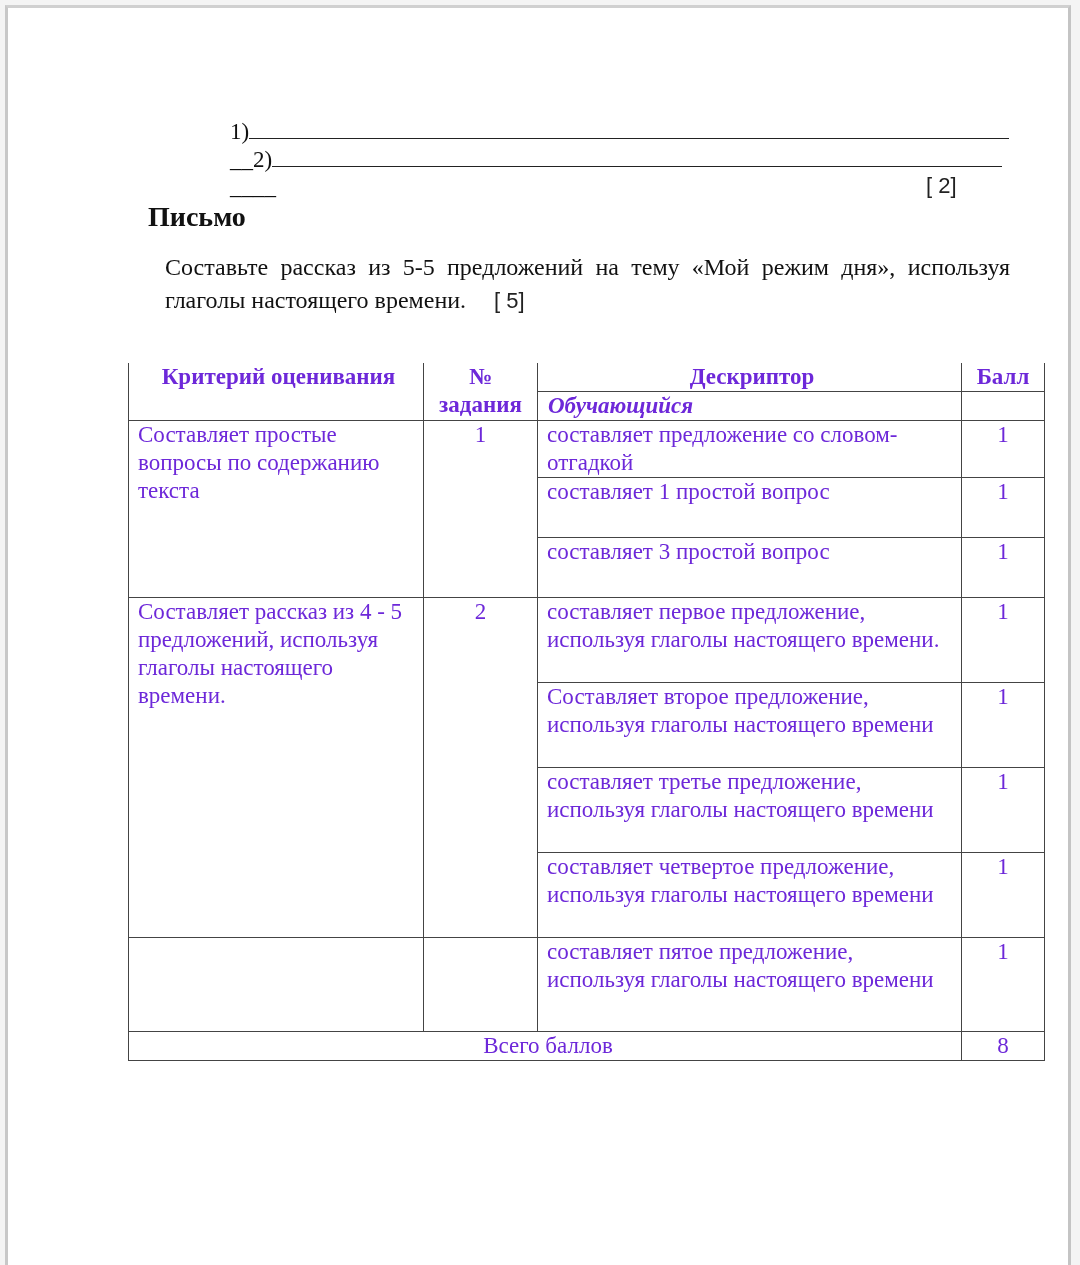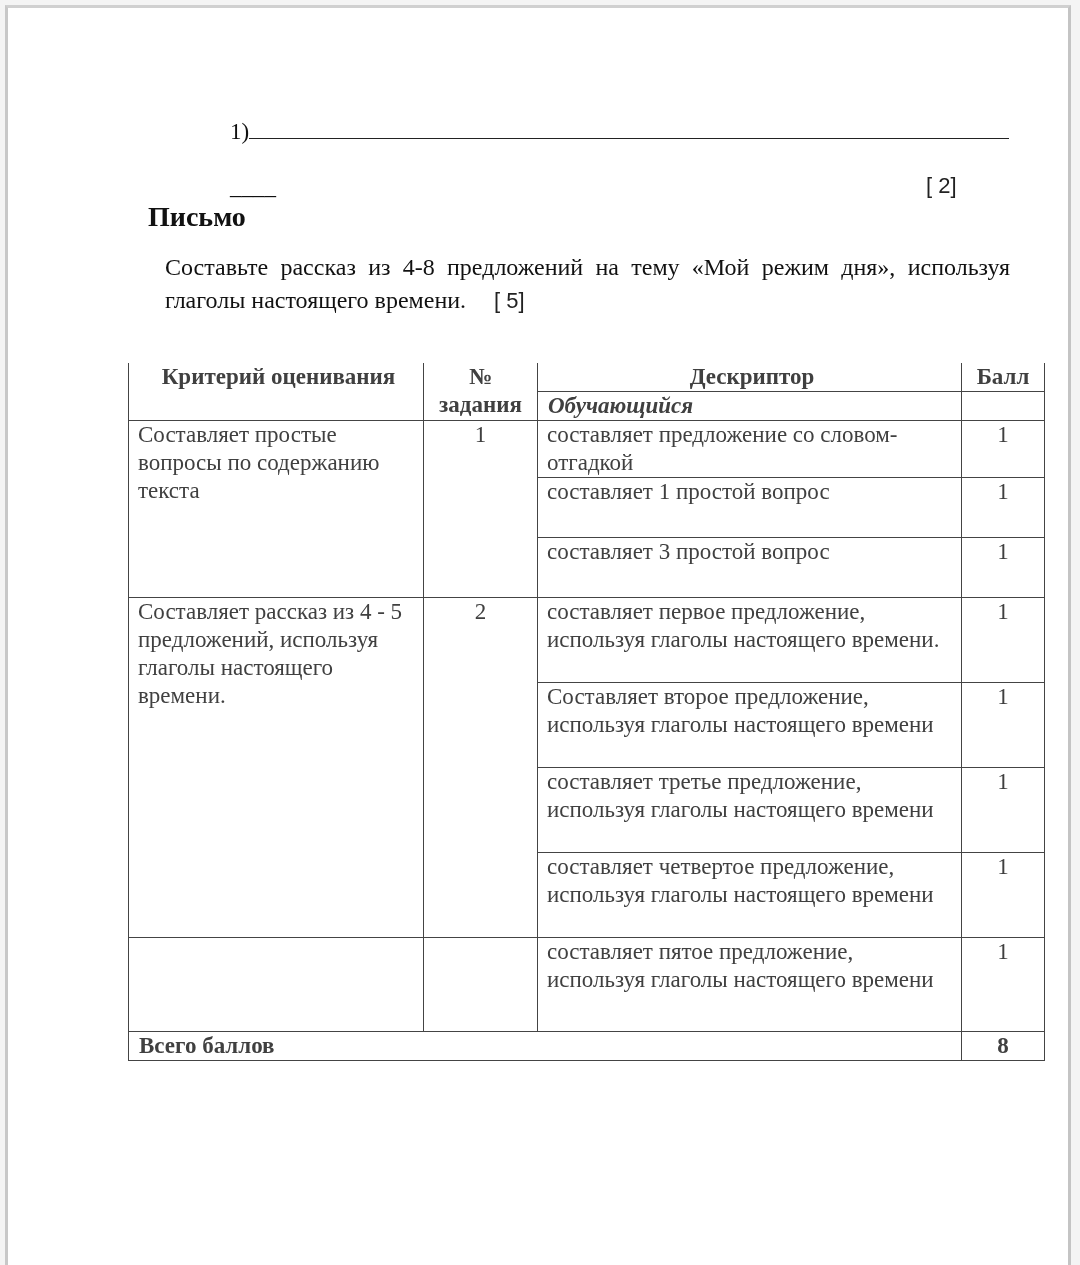--- a/index.html
+++ b/index.html
@@ -16,46 +16,49 @@
   .line1 { left: 222px; top: 108px; font-size: 23px; }
   .uline { display: inline-block; border-bottom: 1.5px solid #222; height: 22px; vertical-align: baseline; }
   .heading { left: 140px; top: 193px; font-size: 28px; font-weight: bold; }
   .para { left: 157px; top: 243px; width: 845px; font-size: 24px; line-height: 33px; text-align: justify; }
   .mark { font-size: 22px; margin-left: 28px; }
   .mark2 { left: 918px; top: 165px; font-size: 22px; }
 
   table.crit {
     position: absolute; left: 120px; top: 355px; width: 916px;
     border-collapse: collapse; table-layout: fixed;
-    font-family: "Liberation Serif", "DejaVu Serif", serif; font-size: 23px; color: #404040;
+    font-family: "Liberation Serif", "DejaVu Serif", serif; font-size: 23px; color: #6d28d9;
   }
   table.crit td { border: 1.3px solid #444; vertical-align: top; padding: 0 4px 0 9px; line-height: 28px; }
   table.crit tr.hdr1 td { border-top: none; }
   .hdr { font-weight: bold; text-align: center; }
   .center { text-align: center; padding-left: 0 !important; padding-right: 0 !important; }
   .ital { font-weight: bold; font-style: italic; padding-left: 10px !important; }
-  .total { font-weight: bold; }
+  .total { font-weight: normal; text-align: center; }
 </style>
 </head>
 <body>
 
 <div class="page">
 
   <div class="abs serif line1" style="top:108px;">
     <span>1)</span><span class="uline" style="width:760px;"></span>
   </div>
+  <div class="abs serif line1" style="top:136px;">
+    <span>__</span><span>2)</span><span class="uline" style="width:730px;"></span>
+  </div>
   <div class="abs serif line1" style="top:166px;">
     <span>____</span>
   </div>
   <div class="abs sans mark2">[ 2]</div>
 
   <div class="abs serif heading">Письмо</div>
 
   <div class="abs serif para">
-    <span>Составьте рассказ из 4-8 предложений на тему «Мой режим дня», используя глаголы настоящего времени.</span><span class="sans mark">[ 5]</span>
+    <span>Составьте рассказ из 5-5 предложений на тему «Мой режим дня», используя глаголы настоящего времени.</span><span class="sans mark">[ 5]</span>
   </div>
 
   <table class="crit">
     <colgroup>
       <col style="width:295px">
       <col style="width:114px">
       <col style="width:424px">
       <col style="width:83px">
     </colgroup>
     <tbody>

